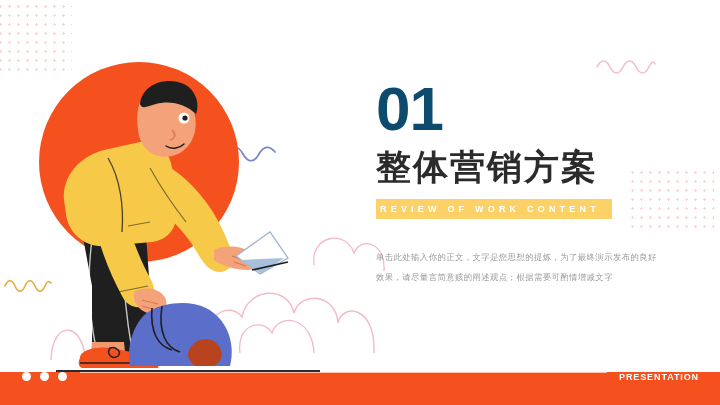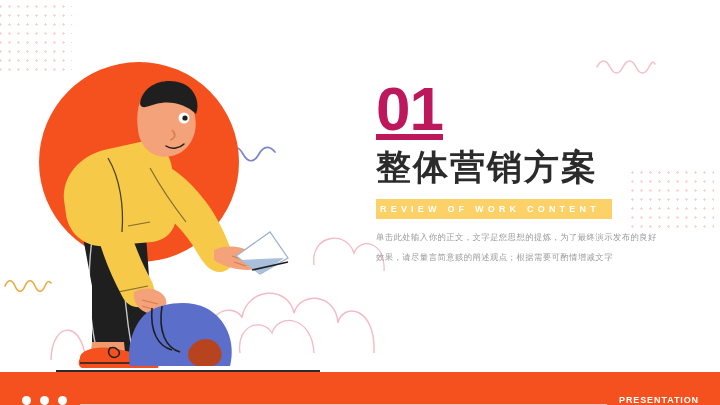--- a/index.html
+++ b/index.html
@@ -52,23 +52,22 @@
   
   #content {
     position:absolute;
     left:376px; top:78px;
     width:320px;
   }
   #number {
     font-size:62px;
     line-height:62px;
     font-weight:bold;
-    color:#be185d;
+    color:#0c4a6e;
     letter-spacing:-1px;
-    text-decoration:underline;
   }
   #headline {
     margin-top:8px;
     font-size:35px;
     line-height:40px;
     font-weight:bold;
     color:#2b2b2b;
     letter-spacing:2px;
     font-family:Liberation Serif, serif;
   }
@@ -77,37 +76,37 @@
     display:inline-block;
     background:#fcd168;
     color:#ffffff;
     font-size:9px;
     font-weight:bold;
     letter-spacing:4.2px;
     padding:5px 12px 5px 4px;
     white-space:nowrap;
   }
   #body-text {
-    margin-top:8px;
+    margin-top:28px;
     width:300px;
     font-size:8.4px;
     line-height:20px;
     color:#9a9a9a;
     letter-spacing:.4px;
   }
   #body-text div { white-space:nowrap; }
 
   
   #footer {
     position:absolute;
     left:0; bottom:0;
     width:720px; height:33px;
     background:#f4511e;
     display:flex;
-    align-items:flex-end;
+    align-items:flex-start;
   }
   #footer-dots { display:flex; gap:9px; margin-left:22px; }
   #footer-dots span {
     width:9px; height:9px; border-radius:50%;
     background:#ffffff; display:block;
   }
   #footer-rule {
     flex:1 1 auto;
     height:1px;
     background:rgba(255,255,255,.65);

